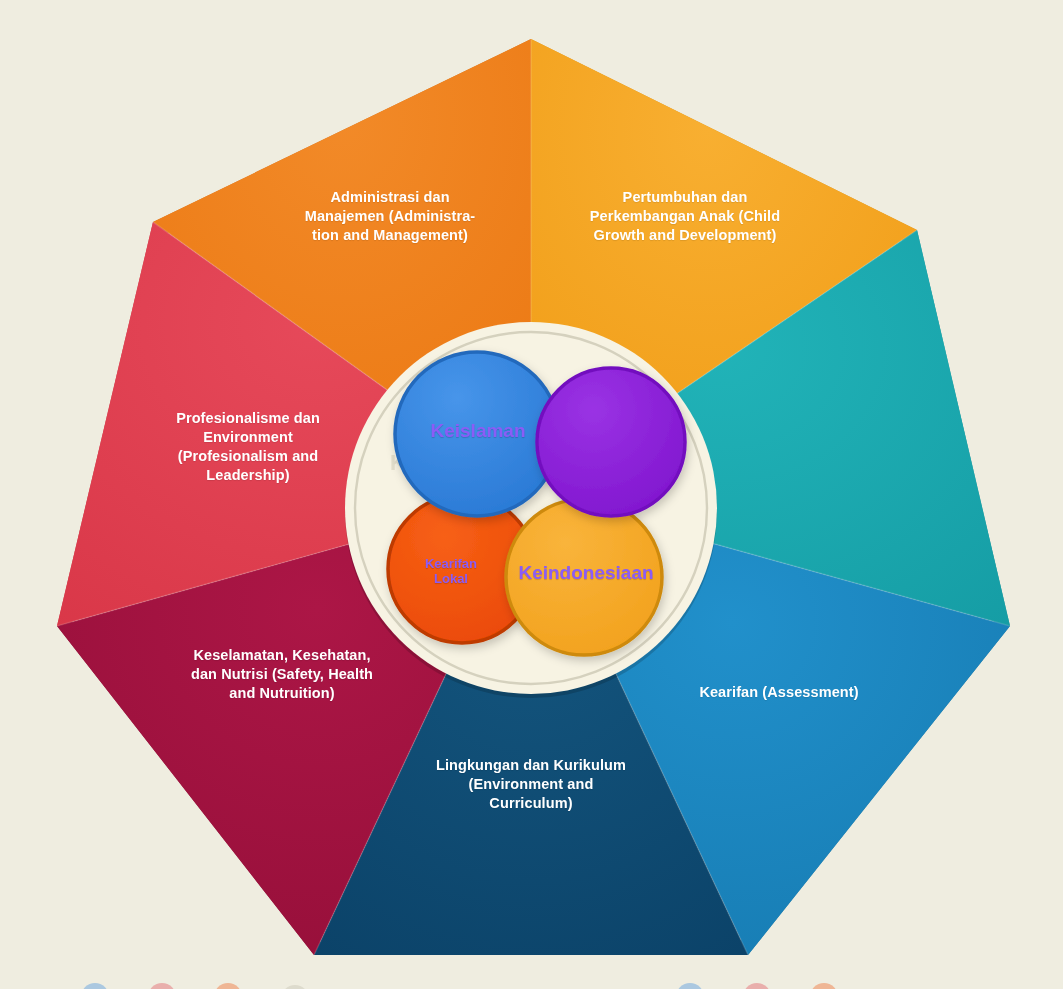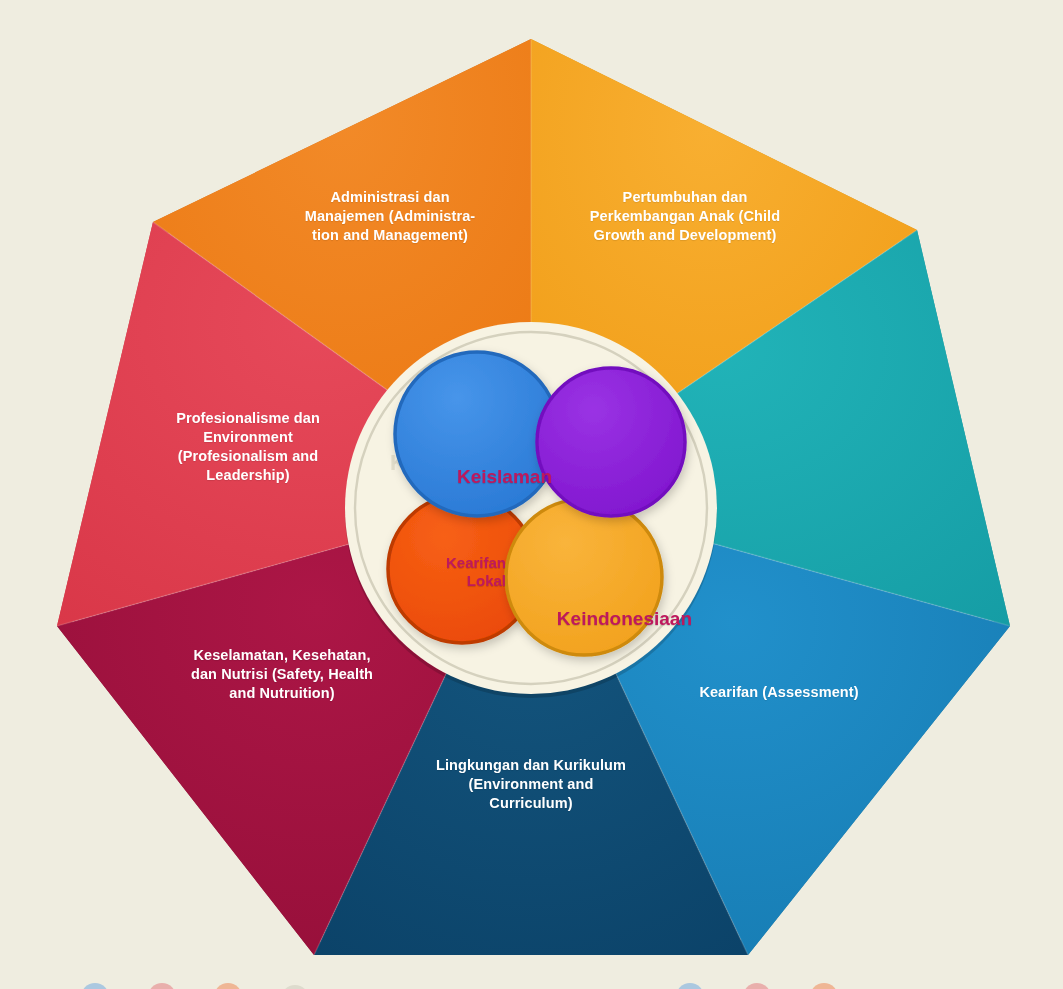--- a/index.html
+++ b/index.html
@@ -32,42 +32,41 @@
     font-size: 14.5px;
     line-height: 1.32;
     text-align: center;
     letter-spacing: 0.1px;
     text-shadow: 0 1px 1px rgba(0,0,0,0.10);
     pointer-events: none;
     white-space: pre-line;
   }
   .circle-label {
     position: absolute;
-    color: #be185d;
+    color: #8b5cf6;
     font-weight: bold;
-    text-align: right;
+    text-align: center;
     line-height: 1.18;
     white-space: pre-line;
     text-shadow: 0 1px 1px rgba(0,0,0,0.16);
     pointer-events: none;
-    margin-top: 46px;
   }
   
   .lbl-admin        { left: 276px; top: 188px;  width: 228px; }
   .lbl-growth       { left: 574px; top: 188px;  width: 222px; }
   .lbl-family       { left: 732px; top: 409px;  width: 208px; }
   .lbl-assessment   { left: 679px; top: 683px;  width: 200px; }
   .lbl-environment  { left: 421px; top: 756px;  width: 220px; }
   .lbl-safety       { left: 168px; top: 646px;  width: 228px; }
   .lbl-profession   { left: 140px; top: 409px;  width: 216px; }
   
   .lbl-keislaman     { left: 404px; top: 420px; width: 148px; font-size: 19px; }
   .lbl-keilmuan      { left: 552px; top: 421px; width: 122px; font-size: 19px; }
-  .lbl-kearifan      { left: 396px; top: 508px; width: 110px; font-size: 15px; }
-  .lbl-keindonesiaan { left: 508px; top: 562px; width: 156px; font-size: 19px; padding-left: 28px; }
+  .lbl-kearifan      { left: 396px; top: 556px; width: 110px; font-size: 13px; }
+  .lbl-keindonesiaan { left: 508px; top: 562px; width: 156px; font-size: 19px; }
 </style>
 </head>
 <body>
 
 <div id="stage">
 
   <svg class="diagram" viewBox="0 0 1063 989">
     <defs>
       <radialGradient id="gradAdmin" cx="50%" cy="18%" r="92%">
         <stop offset="0%" stop-color="#F28A28"></stop>

